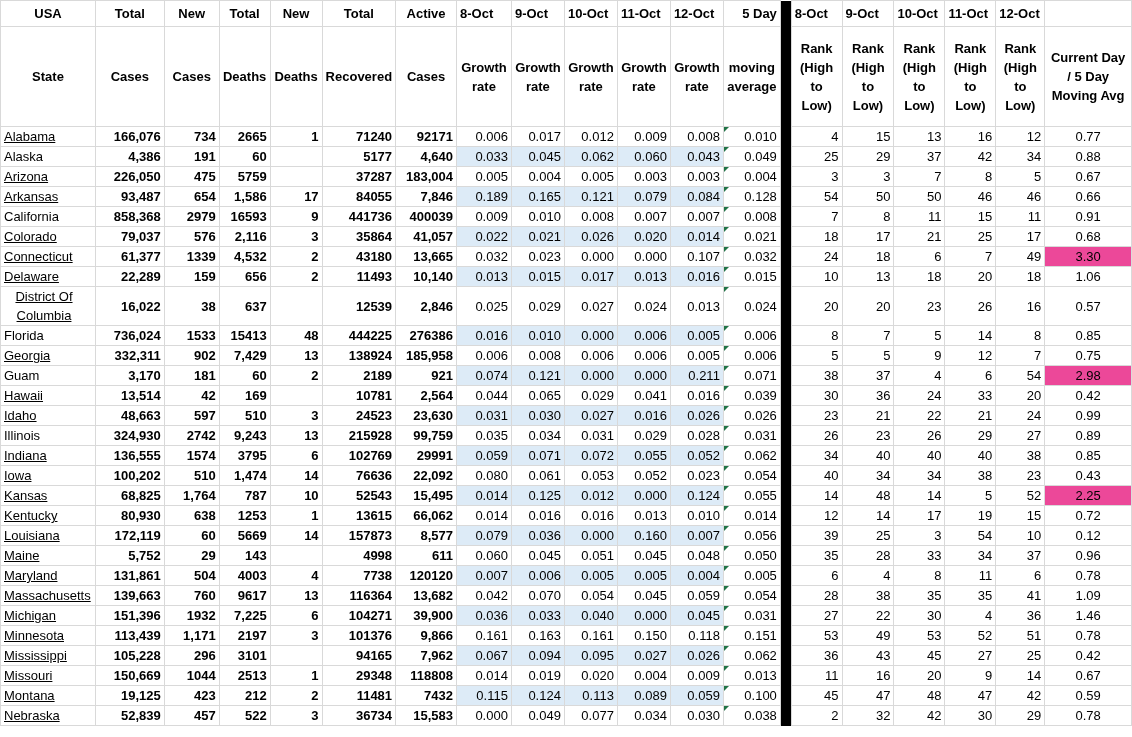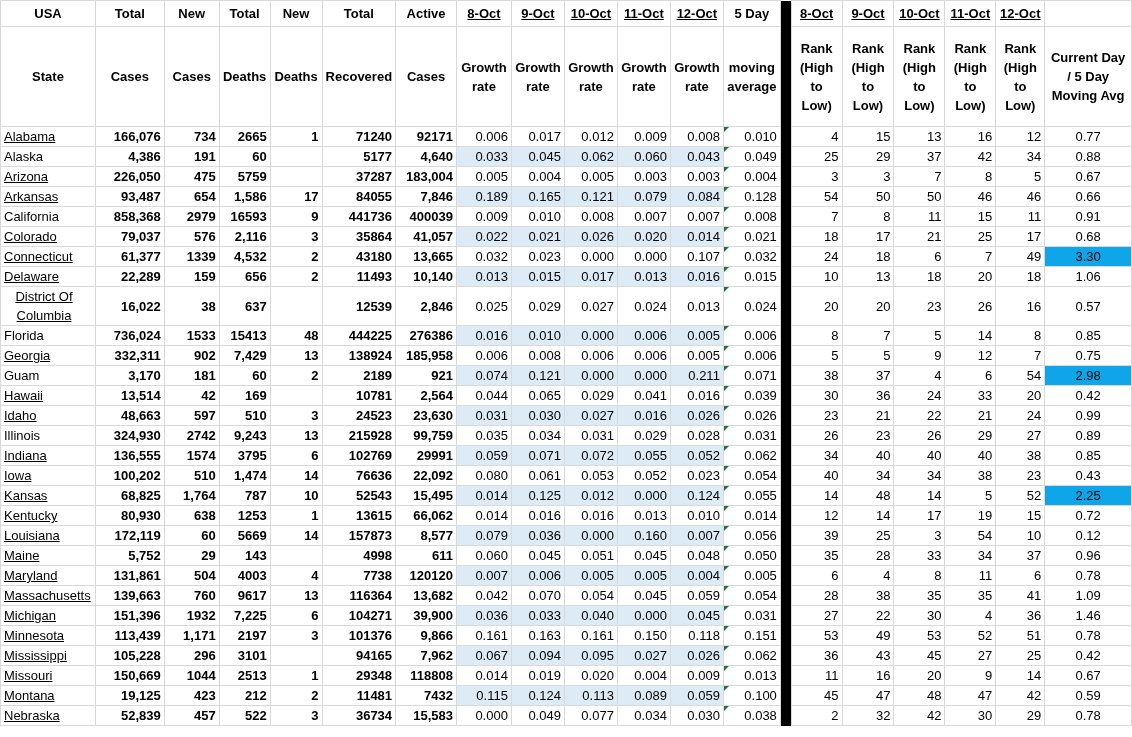--- a/index.html
+++ b/index.html
@@ -2,30 +2,30 @@
 <html><head>
 <meta charset="utf-8">
 <style>
   html, body { margin:0; padding:0; background:#ffffff; }
   body { width:1132px; height:737px; overflow:hidden; position:relative;
          font-family:"Liberation Sans", "DejaVu Sans", sans-serif; font-size:13px; color:#000; }
   .sheet { position:absolute; left:0; top:0; width:1132px; }
   table { border-collapse:collapse; table-layout:fixed; }
   td { border:1px solid #d9d9d9; padding:0 3px; white-space:nowrap; overflow:hidden; height:19px; line-height:19px; }
   .h1 td { height:25px; line-height:25px; font-weight:bold; text-align:center; font-size:13px; }
-  .h1 td.hr { text-align:center;text-decoration:underline; }
-  .h1 td.hl { text-align:center; }
+  .h1 td.hr { text-align:left; }
+  .h1 td.hl { text-align:right; }
   .h2 td { height:99px; font-weight:bold; text-align:center; line-height:19px; white-space:normal; vertical-align:middle; font-size:13px; }
   .num { text-align:right; }
   .b { font-weight:bold; }
   .state { text-align:left; text-decoration:underline; }
   .state.nou { text-decoration:none; }
   .tall td { height:38px; line-height:19px; }
   .shade { background:#ddebf7; }
-  .pink { background:#0ea5e9; }
+  .pink { background:#ec4899; }
   .ctr { text-align:center; }
   .sep { background:#000; border:none; padding:0; }
   .gr { position:relative; }
   .gr .tri { position:absolute; left:0; top:0; width:0; height:0; border-top:5px solid #217346; border-right:5px solid transparent; }
 </style>
 </head>
 <body>
 
 <div class="sheet">
 <table id="grid">

